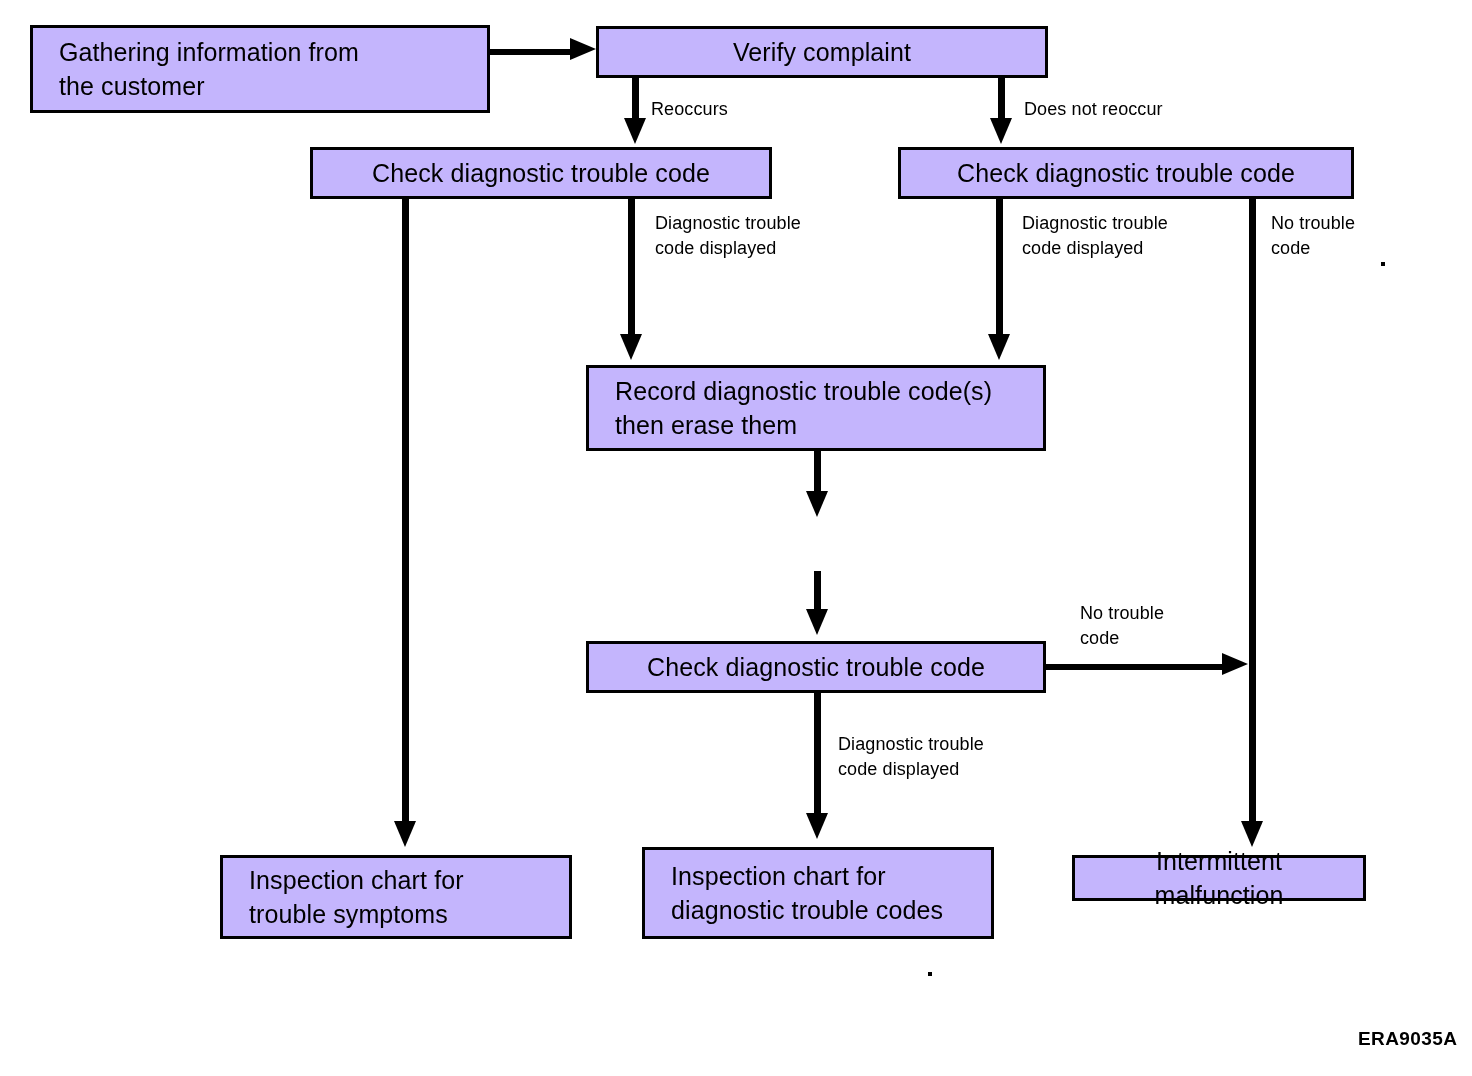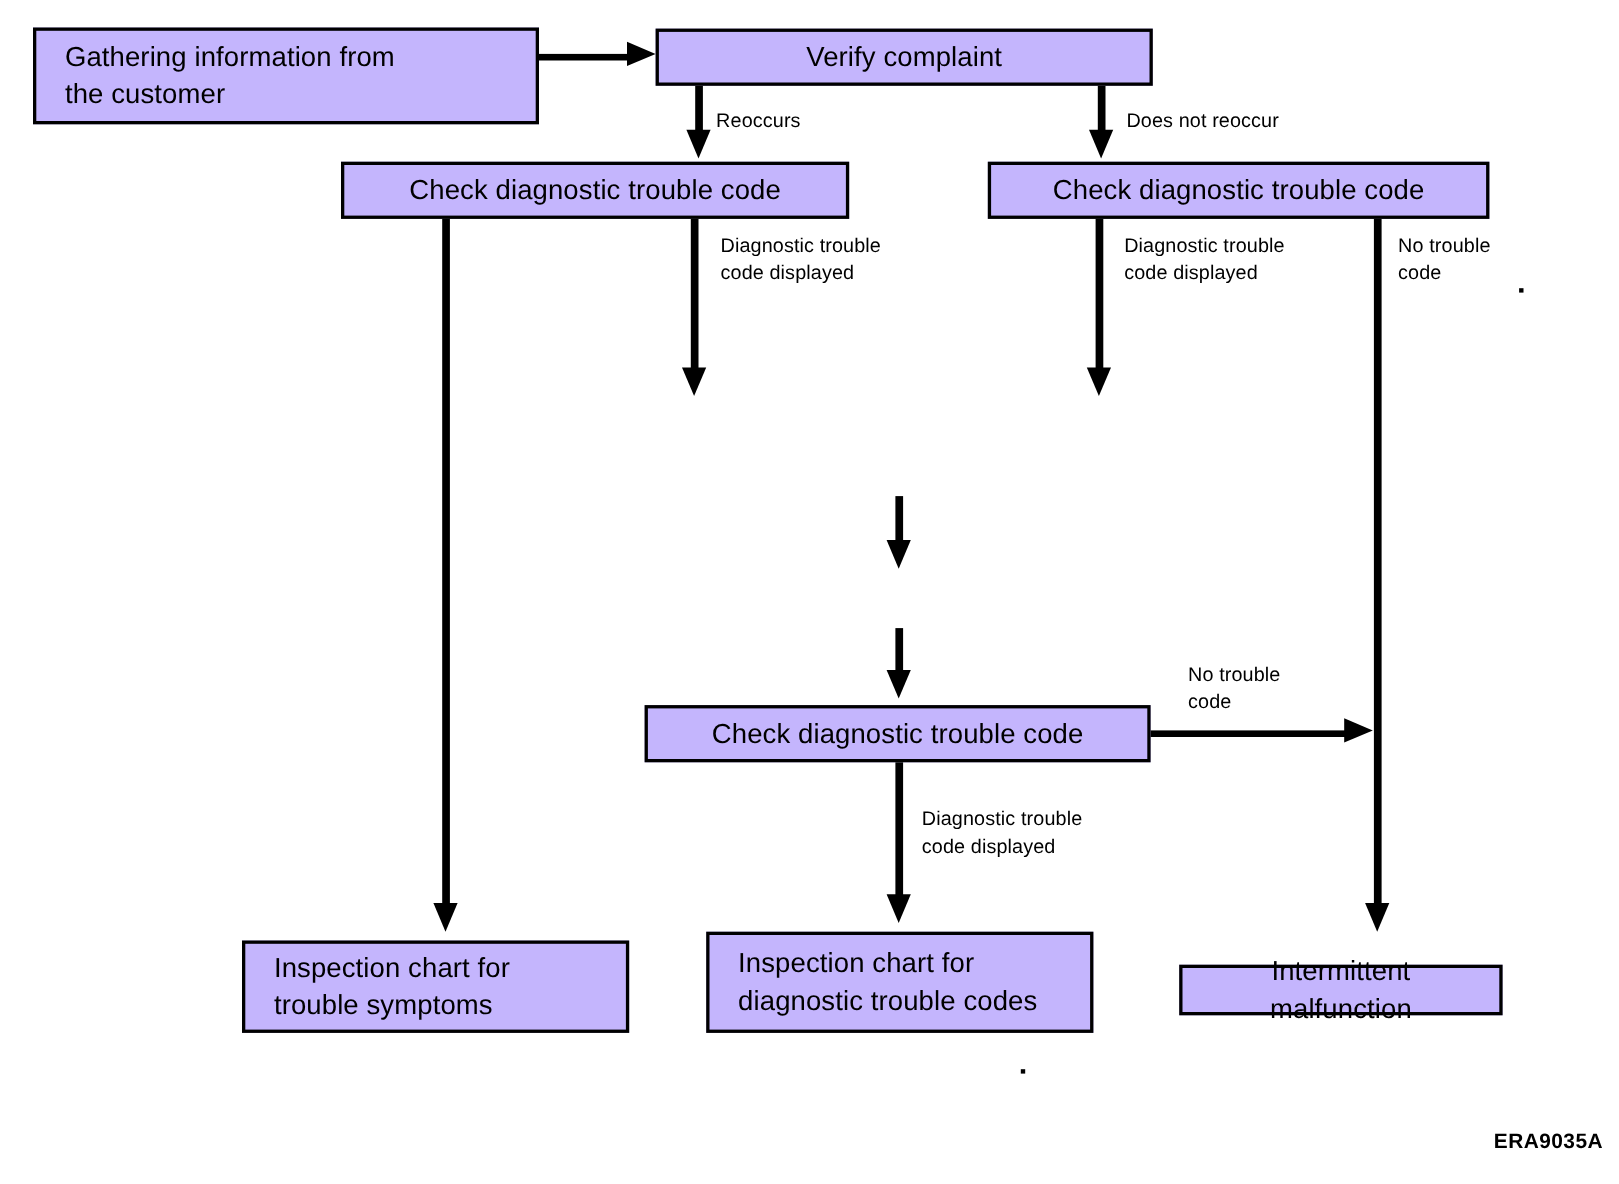--- a/index.html
+++ b/index.html
@@ -98,37 +98,41 @@
   </div>
 
   <div class="node center" style="left:310px; top:147px; width:462px; height:52px;">
     <span class="node-label">Check diagnostic trouble code</span>
   </div>
 
   <div class="node center" style="left:898px; top:147px; width:456px; height:52px;">
     <span class="node-label">Check diagnostic trouble code</span>
   </div>
 
+  <div class="node" style="left:586px; top:365px; width:460px; height:86px;">
+    <span class="node-label">Record diagnostic trouble code(s)
+then erase them</span>
+  </div>
 
 
   <div class="node center" style="left:586px; top:641px; width:460px; height:52px;">
     <span class="node-label">Check diagnostic trouble code</span>
   </div>
 
   <div class="node" style="left:220px; top:855px; width:352px; height:84px;">
     <span class="node-label">Inspection chart for
 trouble symptoms</span>
   </div>
 
   <div class="node" style="left:642px; top:847px; width:352px; height:92px;">
     <span class="node-label">Inspection chart for
 diagnostic trouble codes</span>
   </div>
 
-  <div class="node center" style="left:1072px; top:855px; width:294px; height:46px;margin-top:22px;">
+  <div class="node center" style="left:1072px; top:855px; width:294px; height:46px;">
     <span class="node-label">Intermittent malfunction</span>
   </div>
 
   <div class="hline" style="left:490px; top:49px; width:84px;"></div>
   <div class="arrow-right" style="left:570px; top:38px;"></div>
 
   <div class="vline" style="left:632px; top:78px; width:7px; height:46px;"></div>
   <div class="arrow-down" style="left:624px; top:118px;"></div>
 
   <div class="vline" style="left:998px; top:78px; width:7px; height:46px;"></div>

